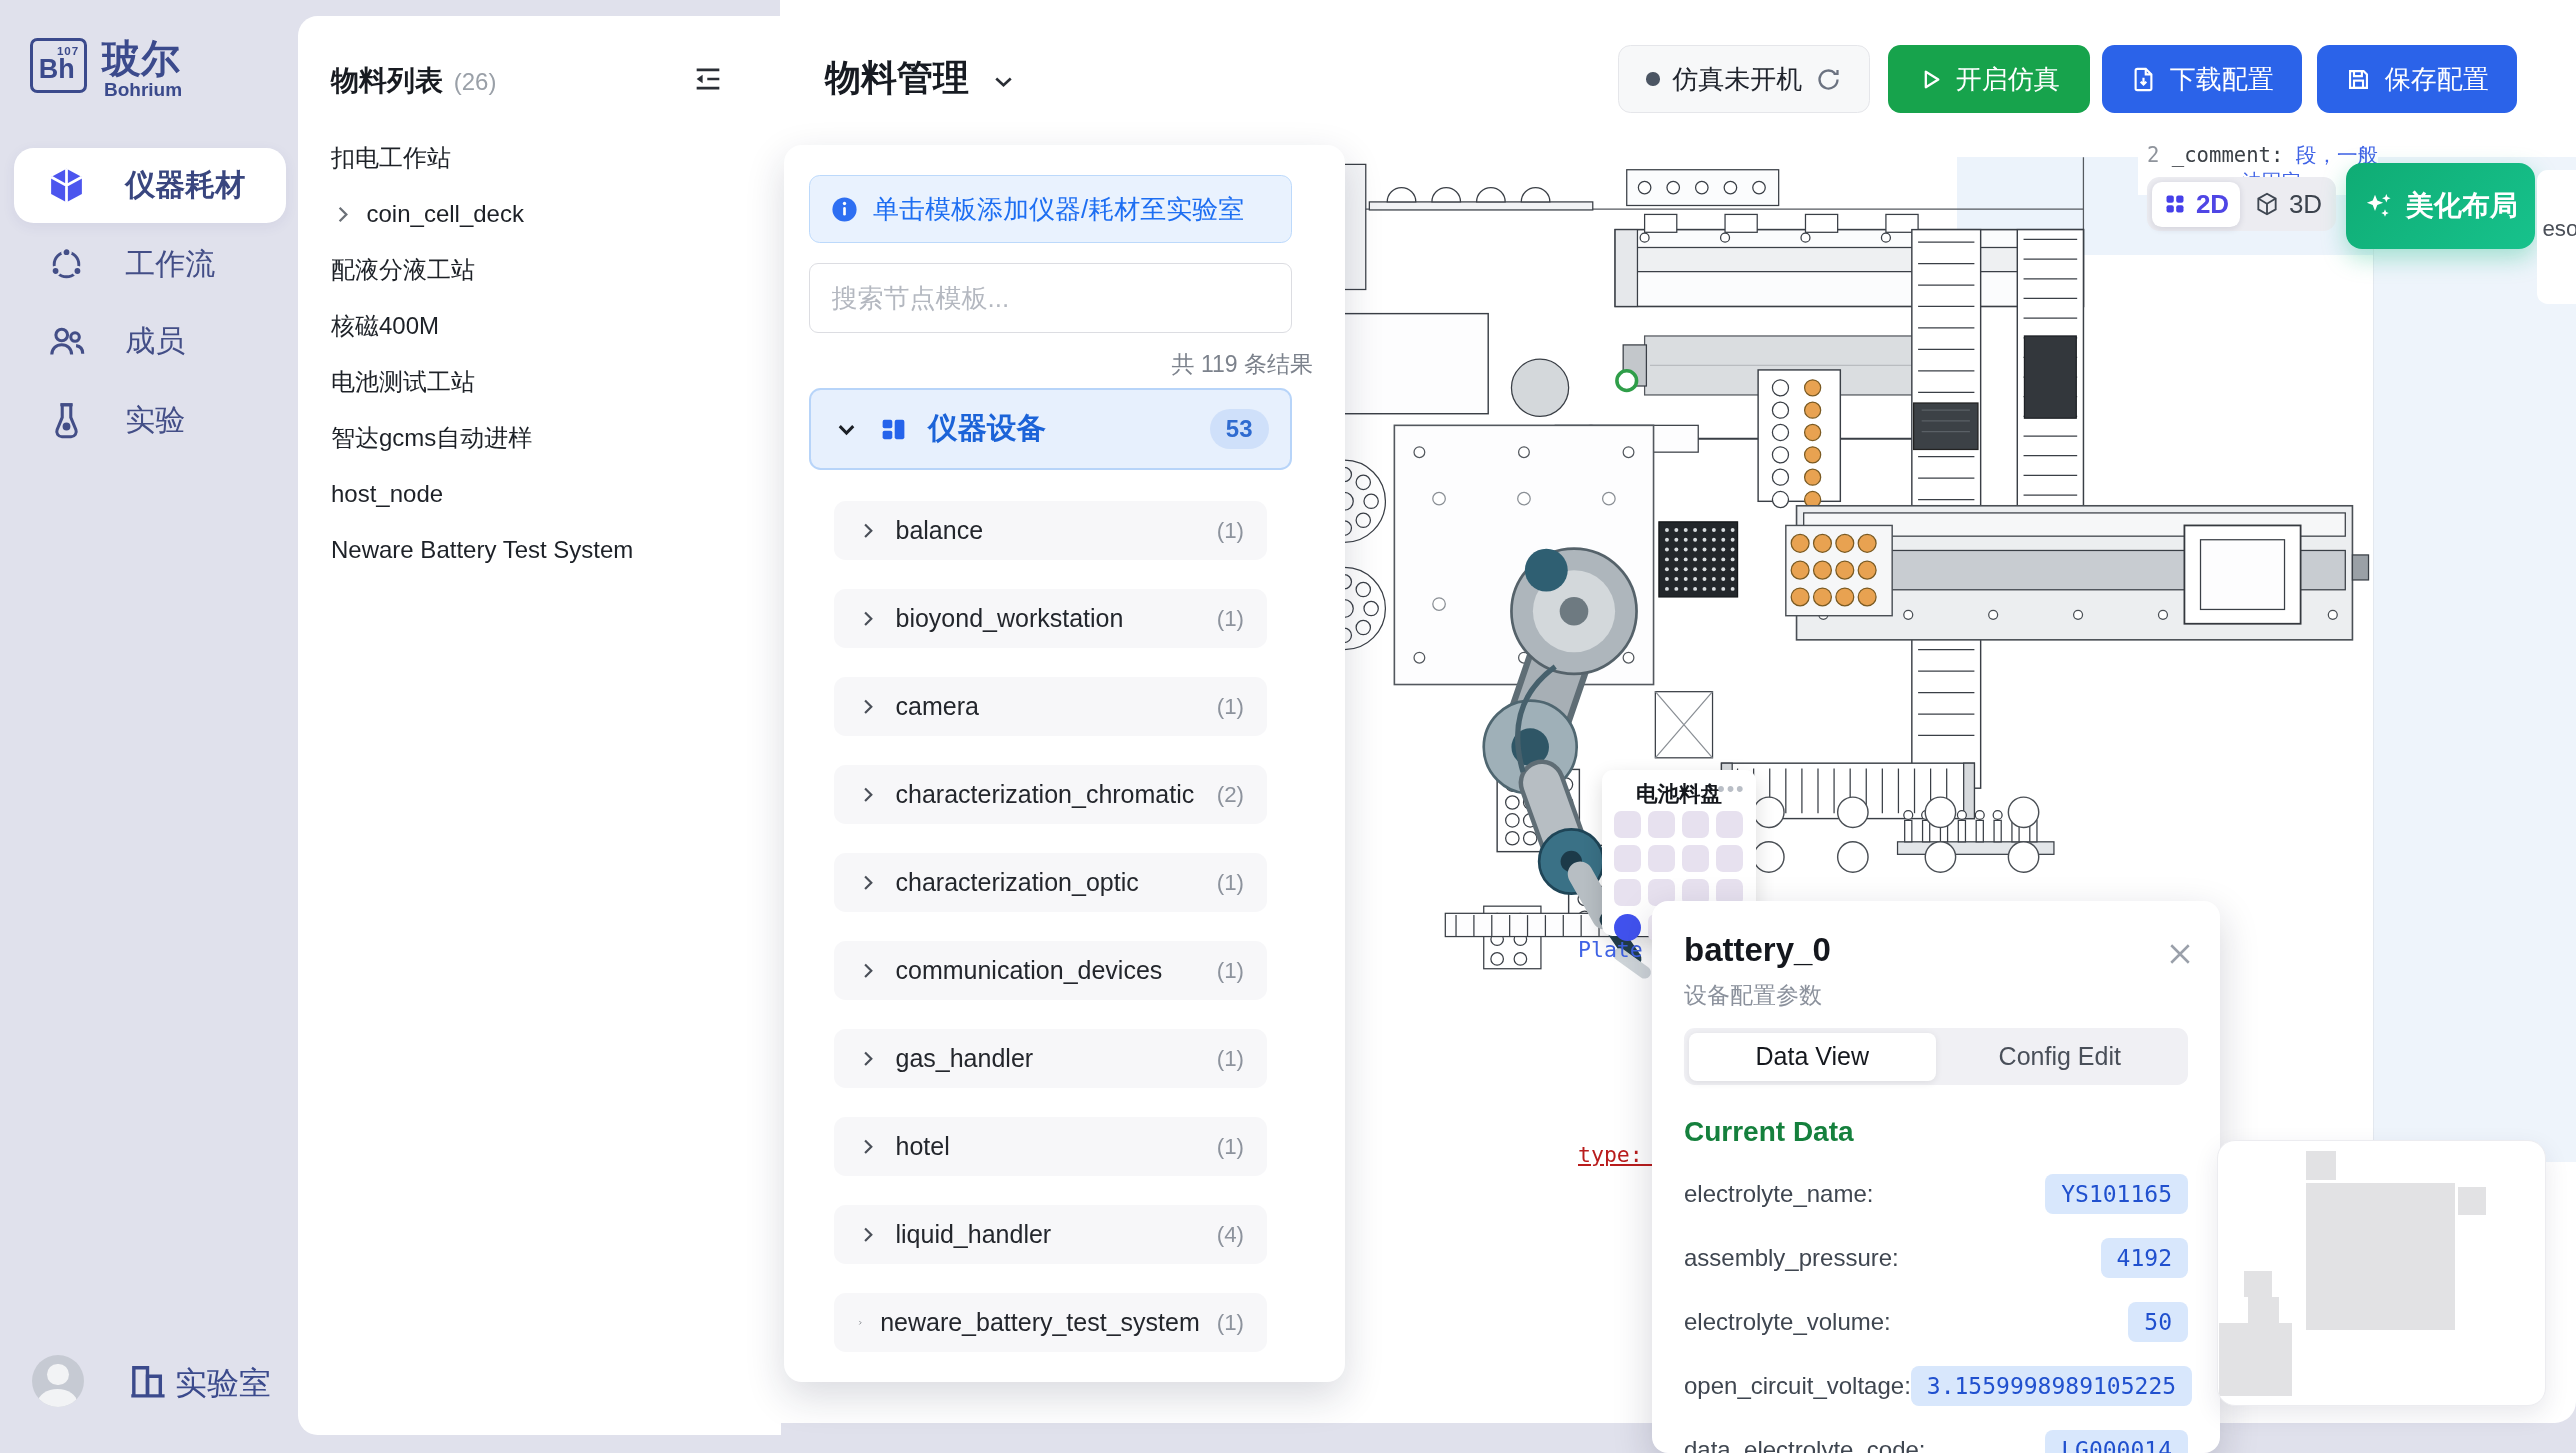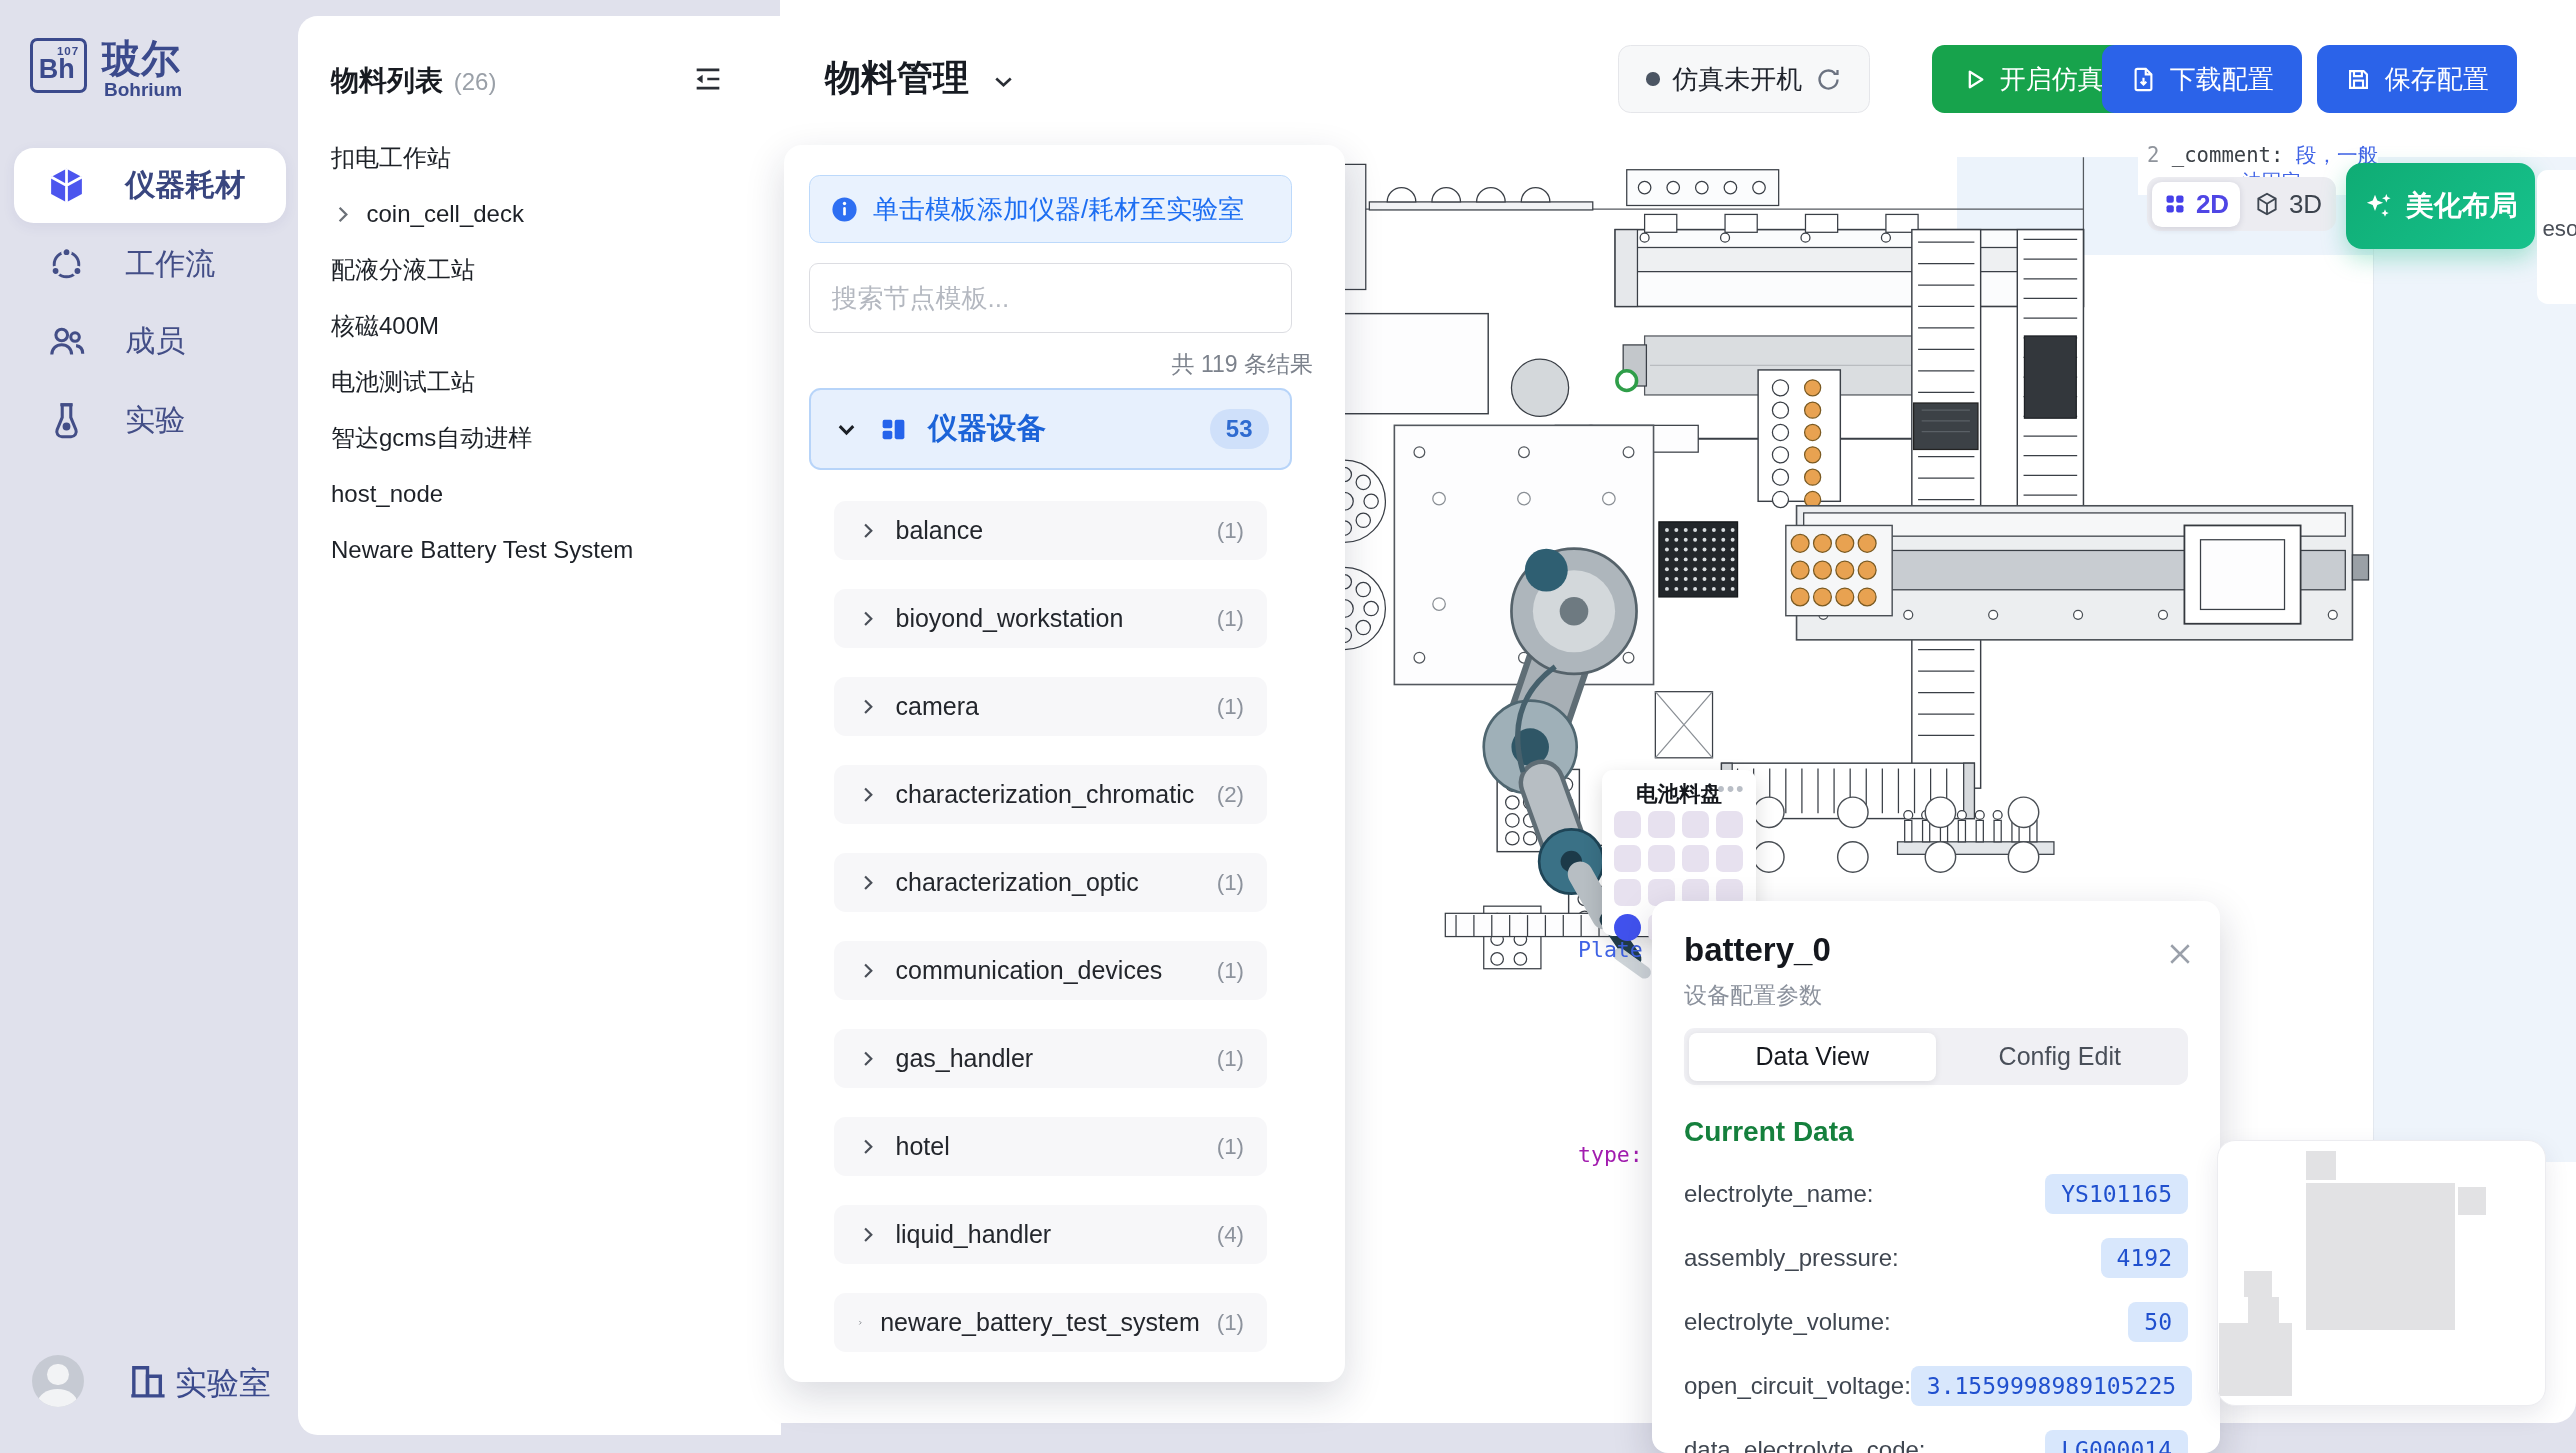--- a/index.html
+++ b/index.html
@@ -27,21 +27,21 @@
   .mat-fold{position:absolute;right:56px;top:46px;width:34px;height:34px;}
   .mat-list{position:absolute;left:33px;top:114px;width:420px;}
   .mat-row{height:56px;display:flex;align-items:center;font-size:24px;color:#1d2127;}
   .mat-row .chev{width:23px;height:23px;margin-right:12.5px;flex:0 0 auto;}
   
   .main-white{position:absolute;left:780px;top:0;width:1796px;height:1423px;background:#fff;border-radius:0 0 21.5px 0;}
   .page-title{position:absolute;left:825px;top:54px;font-size:36px;font-weight:bold;color:#171b22;display:flex;align-items:center;}
   .page-title svg{margin-left:19.7px;margin-top:5.4px;}
   .btn{position:absolute;top:45px;height:68px;border-radius:12.5px;display:flex;align-items:center;justify-content:center;font-size:26px;color:#fff;gap:12.5px;box-sizing:border-box;}
   .status-pill{left:1618px;width:252px;background:#f7f8f9;border:1.8px solid #e5e6ea;color:#20242d;}
-  .btn-green{left:1932px;width:202px;background:#17a34c;}
+  .btn-green{left:1888px;width:202px;background:#17a34c;}
   .btn-blue1{left:2102px;width:200px;background:#2b63e9;}
   .btn-blue2{left:2317px;width:200px;background:#2b63e9;}
   .dot{width:13.4px;height:13.4px;border-radius:50%;background:#4b5563;}
   
   .blue-band{position:absolute;left:1957px;top:157px;width:416px;height:98px;background:#ecf3fb;}
   .blue-col{position:absolute;left:2373px;top:157px;width:203px;height:1005px;background:#eef4fb;border-left:0.9px solid #e3e8ef;}
   .cad{position:absolute;left:1019px;top:157px;width:1354px;height:1005px;}
   .mono{font-family:"DejaVu Sans Mono","Liberation Mono",monospace;}
   .annotation{position:absolute;left:2138px;top:136px;width:240px;height:59px;background:#fff;font-size:20.6px;padding:5.4px 0 0 9px;box-sizing:border-box;white-space:nowrap;overflow:hidden;}
   .ann2{position:absolute;left:2242px;top:168px;font-size:19.7px;color:#3f63e6;}
@@ -666,21 +666,21 @@
       <circle cx="618" cy="788" r="36" fill="#3a7186" stroke="#1f4557" stroke-width="3"></circle>
       <circle cx="618" cy="788" r="12" fill="#1c3a49"></circle>
       <path d="M628 802 655 850" stroke="#b7bec3" stroke-width="28" stroke-linecap="round"></path>
       <path d="M658 853 688 897" stroke="#24404e" stroke-width="17" stroke-linecap="round"></path>
       <path d="M672 892 700 912" stroke="#cfd5d9" stroke-width="14" stroke-linecap="round"></path>
       <path d="M600 570 q-58 42 -36 118" stroke="#46606c" stroke-width="6" fill="none"></path>
     </g>
   </svg>
 
   <div class="typelab mono">
-    <span style="color:#a21caf;">type: </span><span style="color:#3f63e6;">Coi</span>
+    <span style="color:#b91c1c;text-decoration:underline;">type: </span><span style="color:#3f63e6;">Coi</span>
   </div>
   <div class="platelab mono">Plate</div>
 
   <div class="annotation mono">
     <span style="color:#8f949c;">2</span><span style="color:#3b4046;"> _comment: </span><span style="color:#3f63e6;">段，一般为空，stat</span>
   </div>
   <div class="ann2 mono">法固定</div>
 
   <div class="toggle">
     <div class="t2d">

